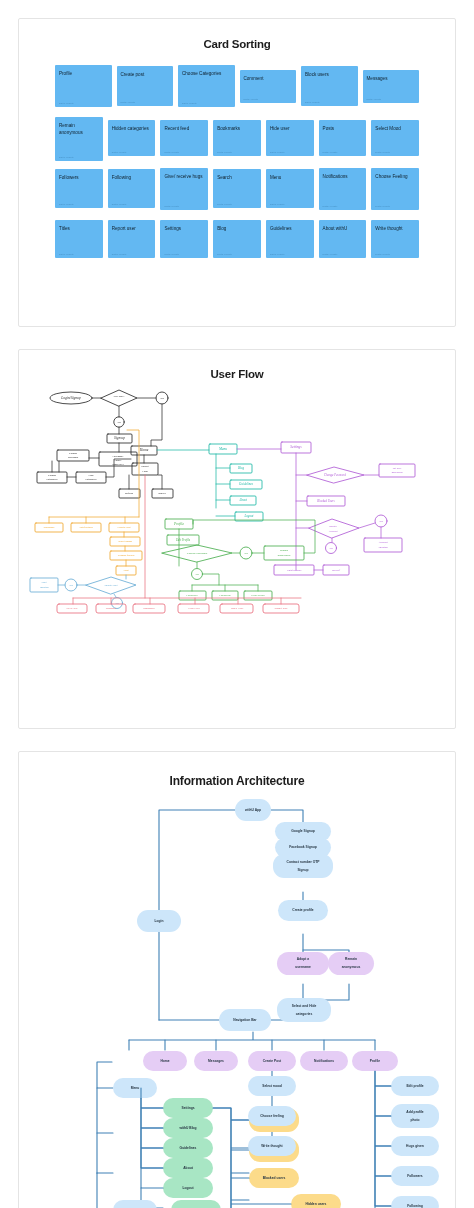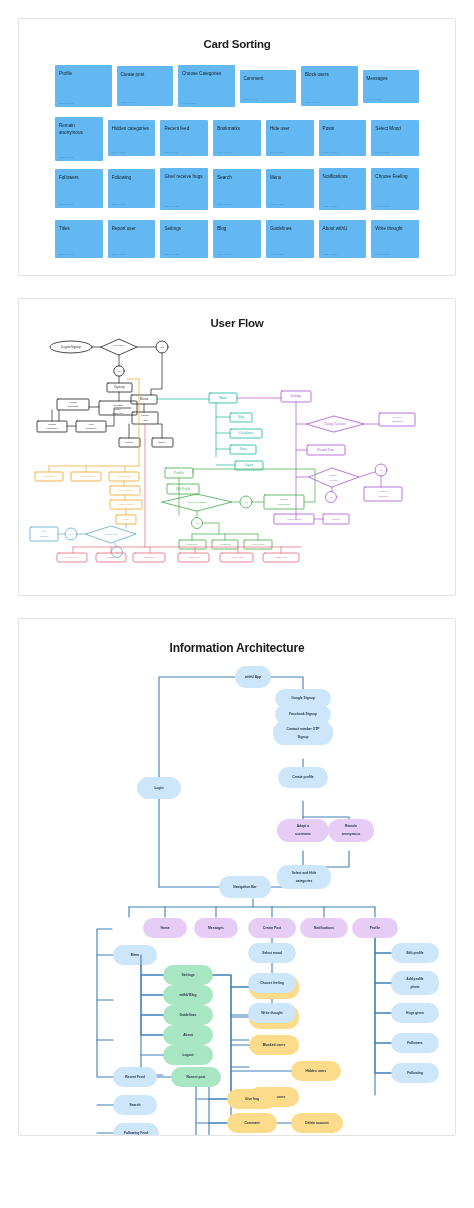--- a/index.html
+++ b/index.html
@@ -28,21 +28,21 @@
   }
   .panel + .panel{ margin-top:22px; }
   .panel-title{
     text-align:center;
     font-weight:bold;
     color:#1c1c1c;
     letter-spacing:-0.2px;
   }
 
   
-  #panel-card-sorting{ height:258px; }
+  #panel-card-sorting{ height:309px; }
   #panel-card-sorting .panel-title{ font-size:11.5px; margin-top:19px; }
   .cs-grid{
     margin:16px 0 0 0;
     padding:0 36px;
     display:flex;
     flex-direction:column;
     gap:9px;
   }
   .cs-row{
     display:flex;
@@ -84,21 +84,21 @@
   .cs-row.r1 .cs-card{height:40px;}
   .cs-row.r1 .cs-card.tall{height:42px; margin-top:-1px;}
   .cs-row.r1 .cs-card.short{height:33px; margin-top:4px;}
   .cs-row.r2 .cs-card{height:36px; margin-top:3px;}
   .cs-row.r2 .cs-card.tall{height:44px; margin-top:0px;}
   .cs-row.r3 .cs-card{height:39px; margin-top:1px;}
   .cs-row.r3 .cs-card.tall{height:42px; margin-top:0px;}
   .cs-row.r4 .cs-card{height:38px; margin-top:1px;}
 
   
-  #panel-user-flow{ height:298px; }
+  #panel-user-flow{ height:380px; }
   #panel-user-flow .panel-title{ font-size:11.5px; margin-top:18px; }
   .flow-wrap{ position:relative; width:100%; height:238px; }
   .flow-wrap svg{ display:block; width:100%; height:100%; }
 
   
   #panel-ia{ height:518px; }
   #panel-ia .panel-title{ font-size:12px; margin-top:22px; }
   .ia-wrap{ position:relative; width:100%; height:490px; }
   .ia-wrap svg{ display:block; width:100%; height:100%; }
 </style>

